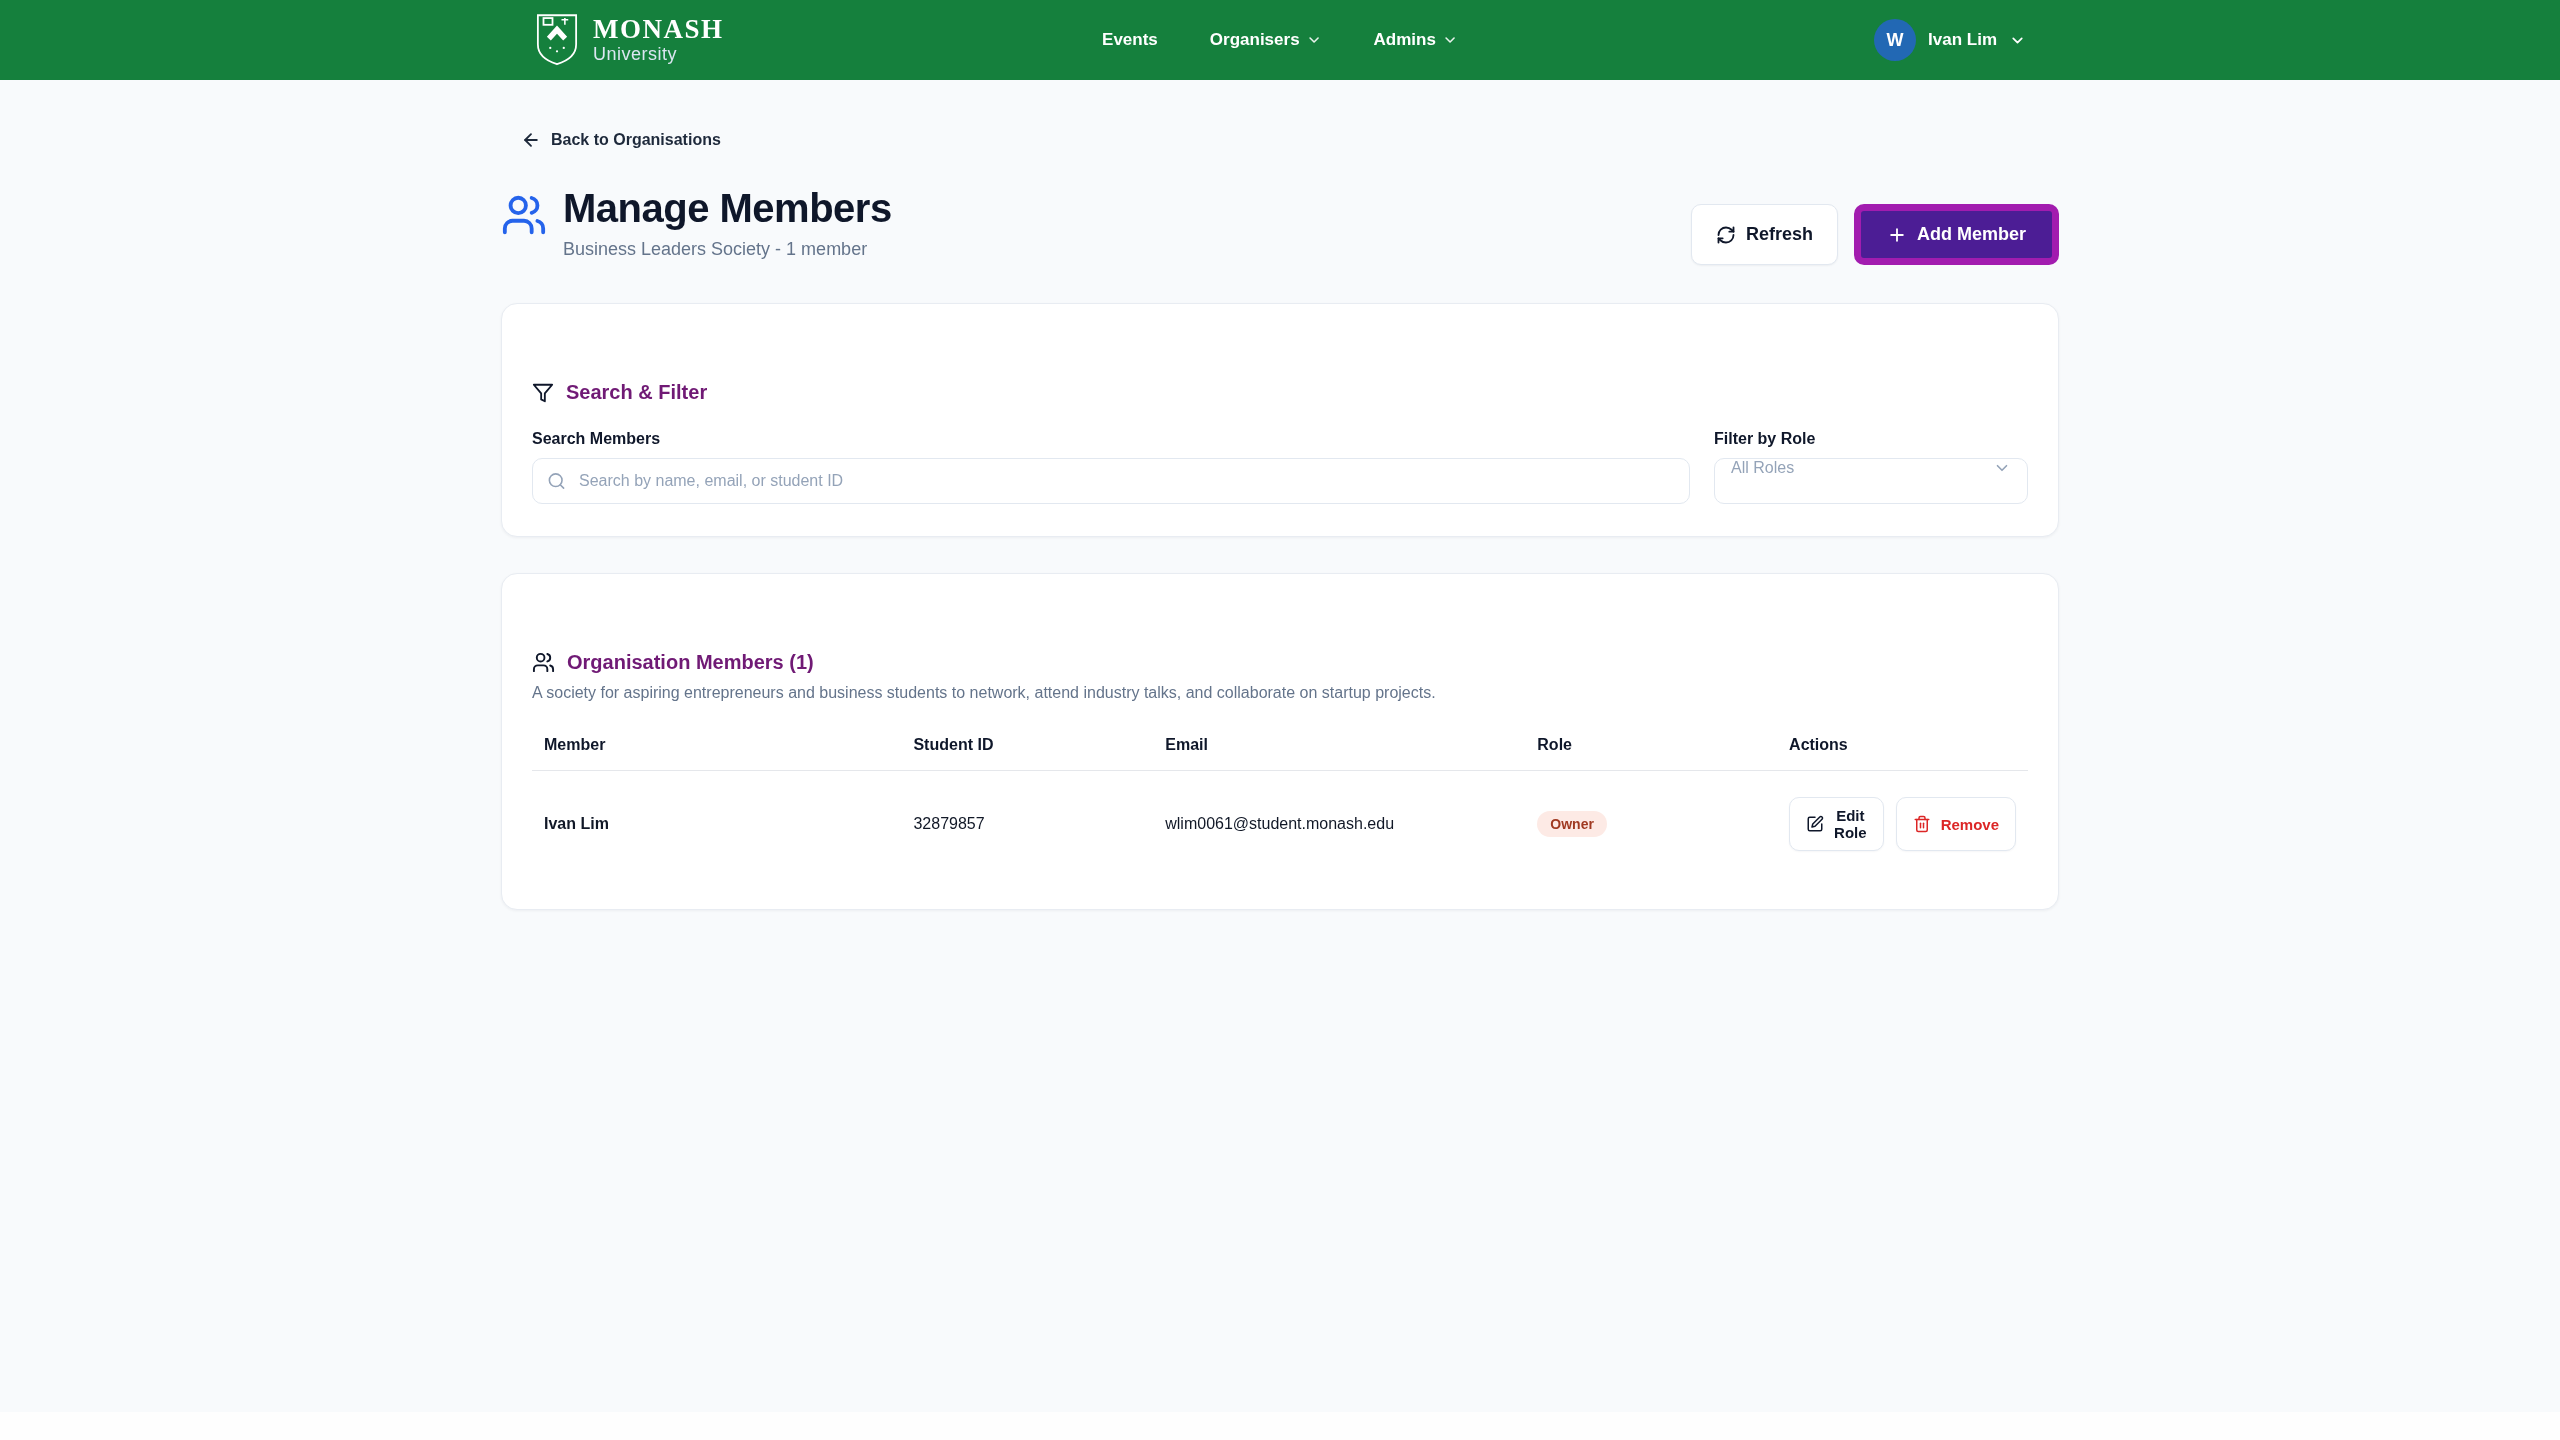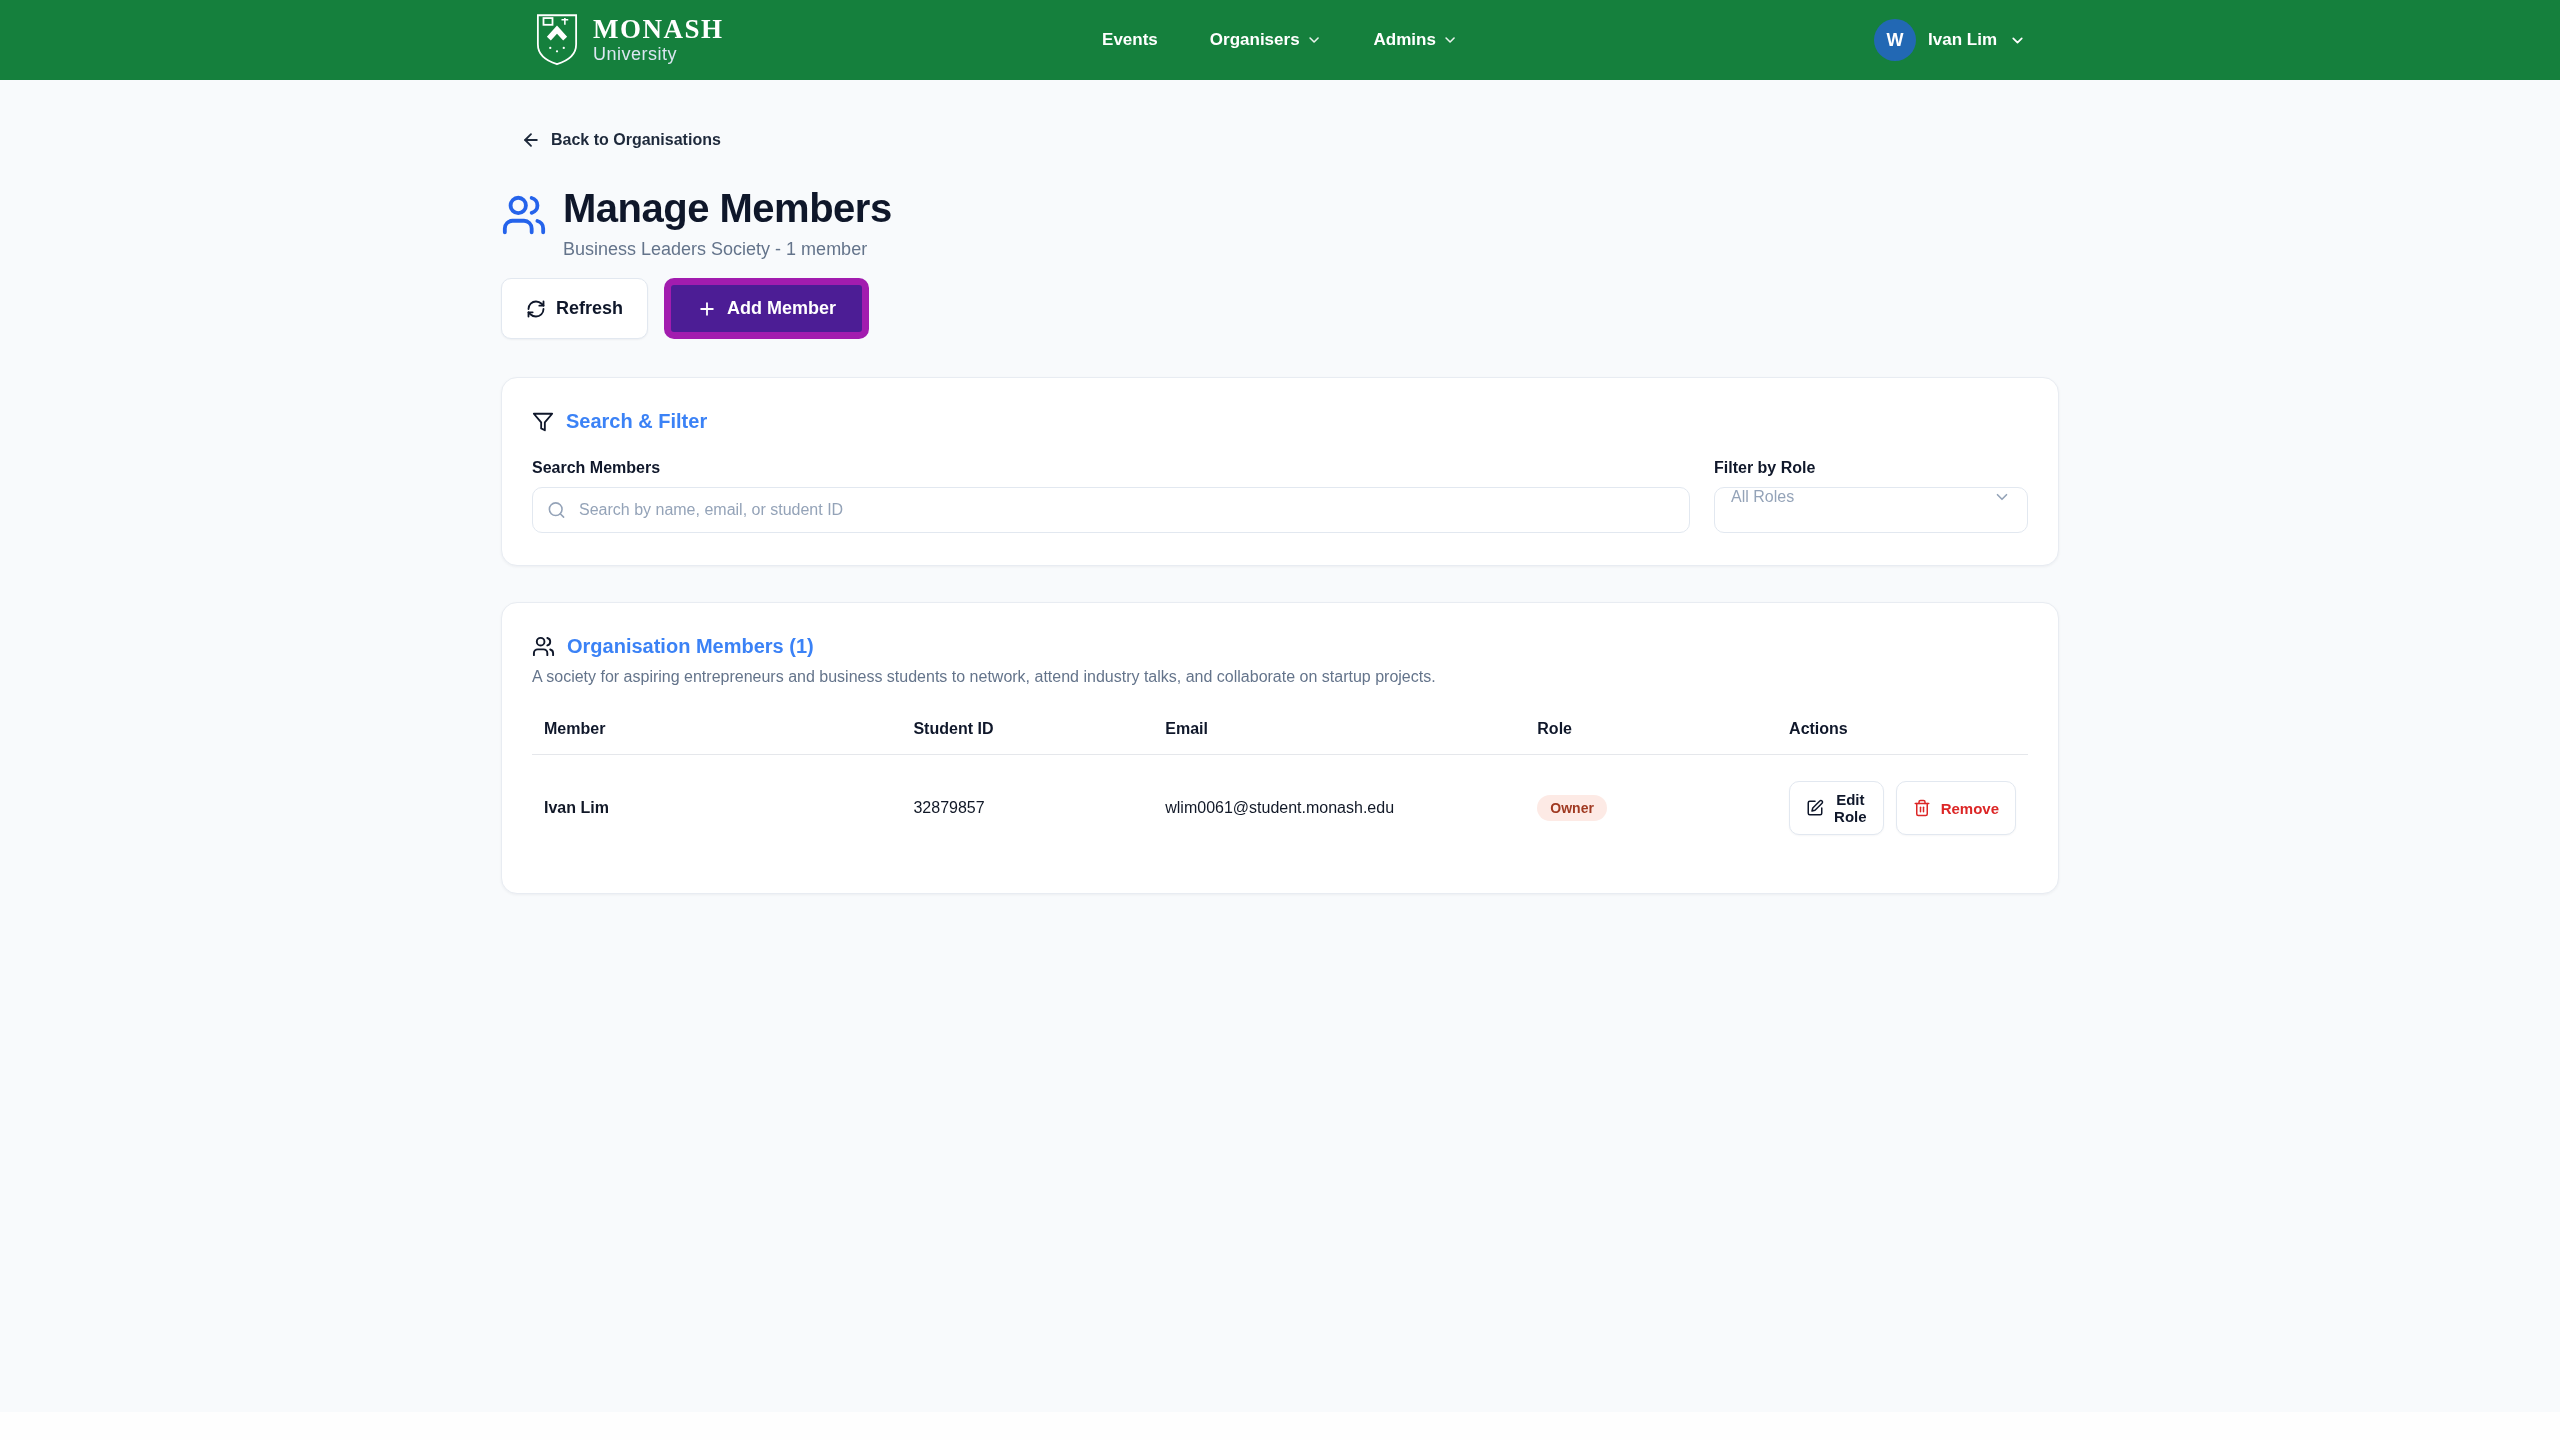--- a/index.html
+++ b/index.html
@@ -35,38 +35,38 @@
     display: flex; align-items: center; justify-content: center;
     font-size: 18px; font-weight: 700; color: #fff;
   }
   .user-name { font-size: 17px; font-weight: 600; }
 
   
   .container { width: 1558px; margin: 0 auto; padding-top: 50px; }
 
   .back-link { display: inline-flex; align-items: center; gap: 10px; font-size: 16px; font-weight: 600; color: #1e293b; cursor: pointer; margin-left: 20px; }
 
-  .header-row { display: flex; align-items: flex-start; justify-content: space-between; margin-top: 32px; margin-bottom: 38px; flex-direction: column; }
+  .header-row { display: flex; align-items: flex-start; justify-content: space-between; margin-top: 32px; margin-bottom: 38px; }
   .title-block { display: flex; align-items: flex-start; gap: 16px; }
   .title-icon { margin-top: 6px; }
   .page-title { font-size: 40px; font-weight: 800; letter-spacing: -0.5px; color: #0f172a; }
   .page-subtitle { font-size: 18px; color: #64748b; margin-top: 8px; }
 
   .header-actions { display: flex; gap: 16px; margin-top: 18px; }
   .btn { display: inline-flex; align-items: center; gap: 10px; border-radius: 10px; font-size: 18px; font-weight: 700; cursor: pointer; font-family: inherit; }
   .btn-secondary { background: #fff; border: 1px solid #e2e8f0; color: #0f172a; padding: 13px 24px; box-shadow: 0 1px 2px rgba(15,23,42,0.05); }
   .btn-primary { background: #4c1d95; border: 7px solid #a21caf; color: #fff; padding: 13px 26px; }
 
   .card {
     background: #fff; border: 1px solid #e8ecf2; border-radius: 16px;
     box-shadow: 0 1px 3px rgba(15,23,42,0.05);
     padding: 32px 30px;
   }
   .card + .card { margin-top: 36px; }
-  .card-heading { display: flex; align-items: center; gap: 12px; font-size: 20px; font-weight: 700; color: #3b82f6; }
+  .card-heading { display: flex; align-items: center; gap: 12px; font-size: 20px; font-weight: 700; color: #701a75; margin-top: 45px; }
 
   .filter-fields { display: flex; gap: 24px; margin-top: 26px; }
   .field { display: flex; flex-direction: column; }
   .field-search { flex: 1; }
   .field-role { width: 314px; }
   .field-label { font-size: 16px; font-weight: 700; color: #0f172a; margin-bottom: 10px; }
   .input-wrap { position: relative; }
   .input-wrap .search-glyph { position: absolute; left: 15px; top: 50%; transform: translateY(-50%); }
   .text-input {
     width: 100%; height: 46px; border: 1px solid #e2e8f0; border-radius: 10px;

